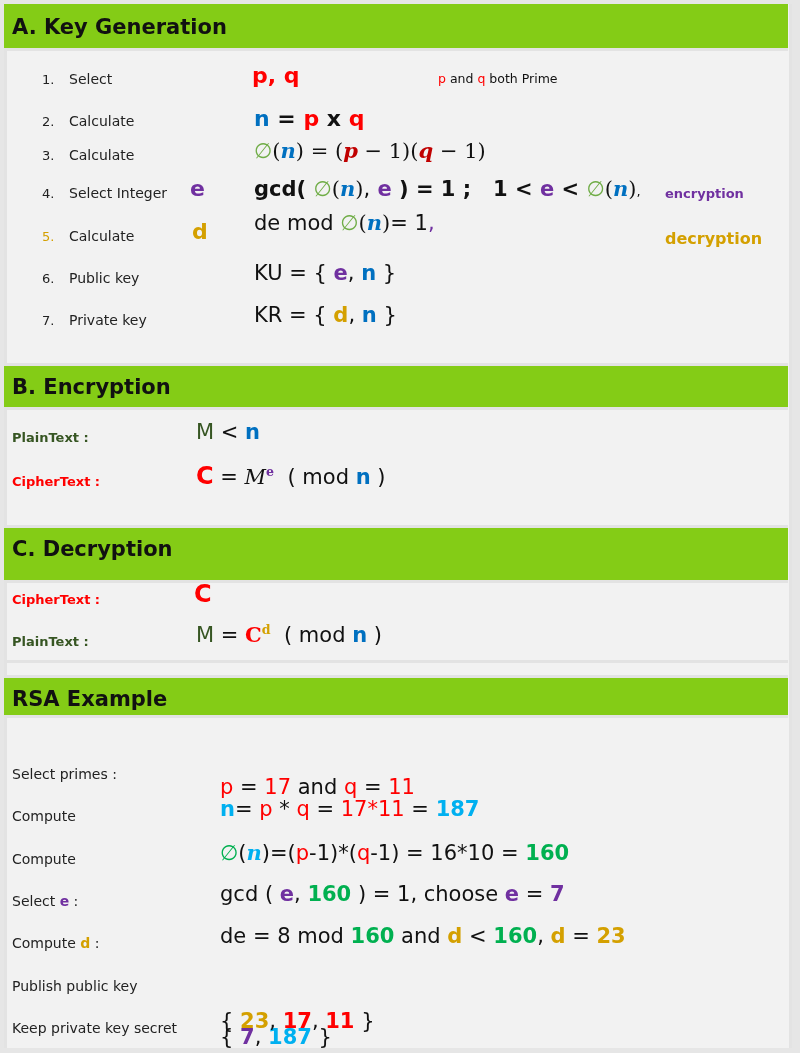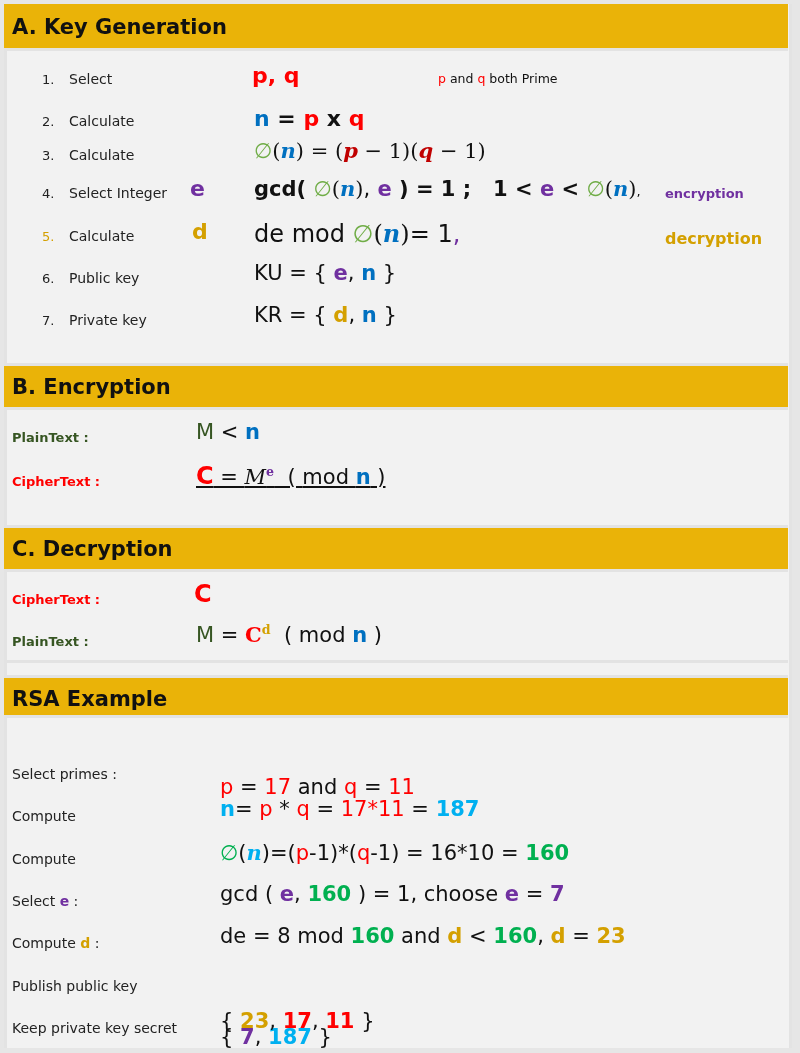--- a/index.html
+++ b/index.html
@@ -8,21 +8,21 @@
     background:#e6e6e6;
     font-family:"DejaVu Sans", sans-serif;
     color:#111;
     position:relative;
   }
   .frame {
     position:absolute; left:4px; top:4px; width:788px; height:1044px;
     background:#f2f2f2;
   }
   .section-head {
-    position:absolute; left:4px; width:784px; background:#eab308;
+    position:absolute; left:4px; width:784px; background:#84cc16;
     border-bottom:3px solid #e3e3e3; border-top:3px solid #e3e3e3;
     box-sizing:border-box;
   }
   .section-head .t {
     position:absolute; left:8px; font-weight:bold; font-size:21px; color:#111;
   }
   .abs { position:absolute; white-space:nowrap; }
   .lbl { font-size:14px; color:#222; }
   .num { font-size:13px; color:#222; }
   .sm  { font-size:12.5px; }
@@ -69,40 +69,40 @@
 
 <span class="abs num" style="left:42px;top:186px;">4.</span>
 <span class="abs lbl" style="left:69px;top:185px;">Select Integer</span>
 <span class="abs big b purple" style="left:190px;top:176px;">e</span>
 <span class="abs big b" style="left:254px;top:176px;font-size:21px;"><span>gcd(</span> <span class="serif lgreen" style="font-weight:normal">∅</span><span class="serif" style="font-weight:normal">(<span class="mi blue">n</span>)</span><span style="font-weight:normal">,</span> <span class="purple">e</span> <span>) = 1 ;</span>&nbsp;&nbsp; <span>1</span> <span>&lt;</span> <span class="purple">e</span> <span>&lt;</span> <span class="serif lgreen" style="font-weight:normal">∅</span><span class="serif" style="font-weight:normal">(<span class="mi blue">n</span>)</span><span style="font-weight:normal;font-size:13px;">,</span></span>
 <span class="abs b purple" style="left:665px;top:186px;font-size:13px;">encryption</span>
 
 <span class="abs num gold" style="left:42px;top:229px;">5.</span>
 <span class="abs lbl" style="left:69px;top:228px;">Calculate</span>
 <span class="abs big b gold" style="left:192px;top:219px;">d</span>
-<span class="abs" style="left:254px;top:219px;font-size:24px;"><span>de mod</span> <span class="serif lgreen">∅</span><span class="serif">(<span class="mi blue">n</span>)</span><span>= 1</span><span class="purple">,</span></span>
+<span class="abs" style="left:254px;top:210px;font-size:21px;"><span>de mod</span> <span class="serif lgreen">∅</span><span class="serif">(<span class="mi blue">n</span>)</span><span>= 1</span><span class="purple">,</span></span>
 <span class="abs b gold" style="left:665px;top:229px;font-size:16px;">decryption</span>
 
 <span class="abs num" style="left:42px;top:271px;">6.</span>
 <span class="abs lbl" style="left:69px;top:270px;">Public key</span>
 <span class="abs" style="left:254px;top:261px;font-size:21px;"><span>KU</span> = { <span class="b purple">e</span>, <span class="b blue">n</span> }</span>
 
 <span class="abs num" style="left:42px;top:313px;">7.</span>
 <span class="abs lbl" style="left:69px;top:312px;">Private key</span>
 <span class="abs" style="left:254px;top:303px;font-size:21px;"><span>KR</span> = { <span class="b gold">d</span>, <span class="b blue">n</span> }</span>
 
 <div class="section-head" style="top:363px;height:47px;">
   <span class="t" style="top:9px;">B. Encryption</span>
 </div>
 <span class="abs b dkgreen" style="left:12px;top:430px;font-size:13px;">PlainText   :</span>
 <span class="abs" style="left:196px;top:420px;font-size:21px;"><span class="dkgreen">M</span> &lt; <span class="b blue">n</span></span>
 <span class="abs b red" style="left:12px;top:474px;font-size:13px;">CipherText :</span>
-<span class="abs" style="left:196px;top:462px;font-size:21px;text-decoration:underline;"><span class="b red" style="font-size:24px">C</span> = <span class="serif" style="font-style:italic">M</span><sup class="serif b purple">e</sup>&nbsp; ( <span>mod</span> <span class="b blue">n</span> )</span>
+<span class="abs" style="left:196px;top:462px;font-size:21px;"><span class="b red" style="font-size:24px">C</span> = <span class="serif" style="font-style:italic">M</span><sup class="serif b purple">e</sup>&nbsp; ( <span>mod</span> <span class="b blue">n</span> )</span>
 
-<div class="section-head" style="top:525px;height:47px;">
+<div class="section-head" style="top:525px;height:58px;">
   <span class="t" style="top:9px;">C. Decryption</span>
 </div>
 <span class="abs b red" style="left:12px;top:592px;font-size:13px;">CipherText :</span>
 <span class="abs b red" style="left:194px;top:580px;font-size:24px;">C</span>
 <span class="abs b dkgreen" style="left:12px;top:634px;font-size:13px;">PlainText   :</span>
 <span class="abs" style="left:196px;top:622px;font-size:21px;"><span class="dkgreen">M</span> = <span class="serif b red">C</span><sup class="serif b gold">d</sup>&nbsp; ( <span>mod</span> <span class="b blue">n</span> )</span>
 
 <div class="abs" style="left:4px;top:660px;width:784px;height:3px;background:#e3e3e3;"></div>
 
 <div class="section-head" style="top:675px;height:43px;">

